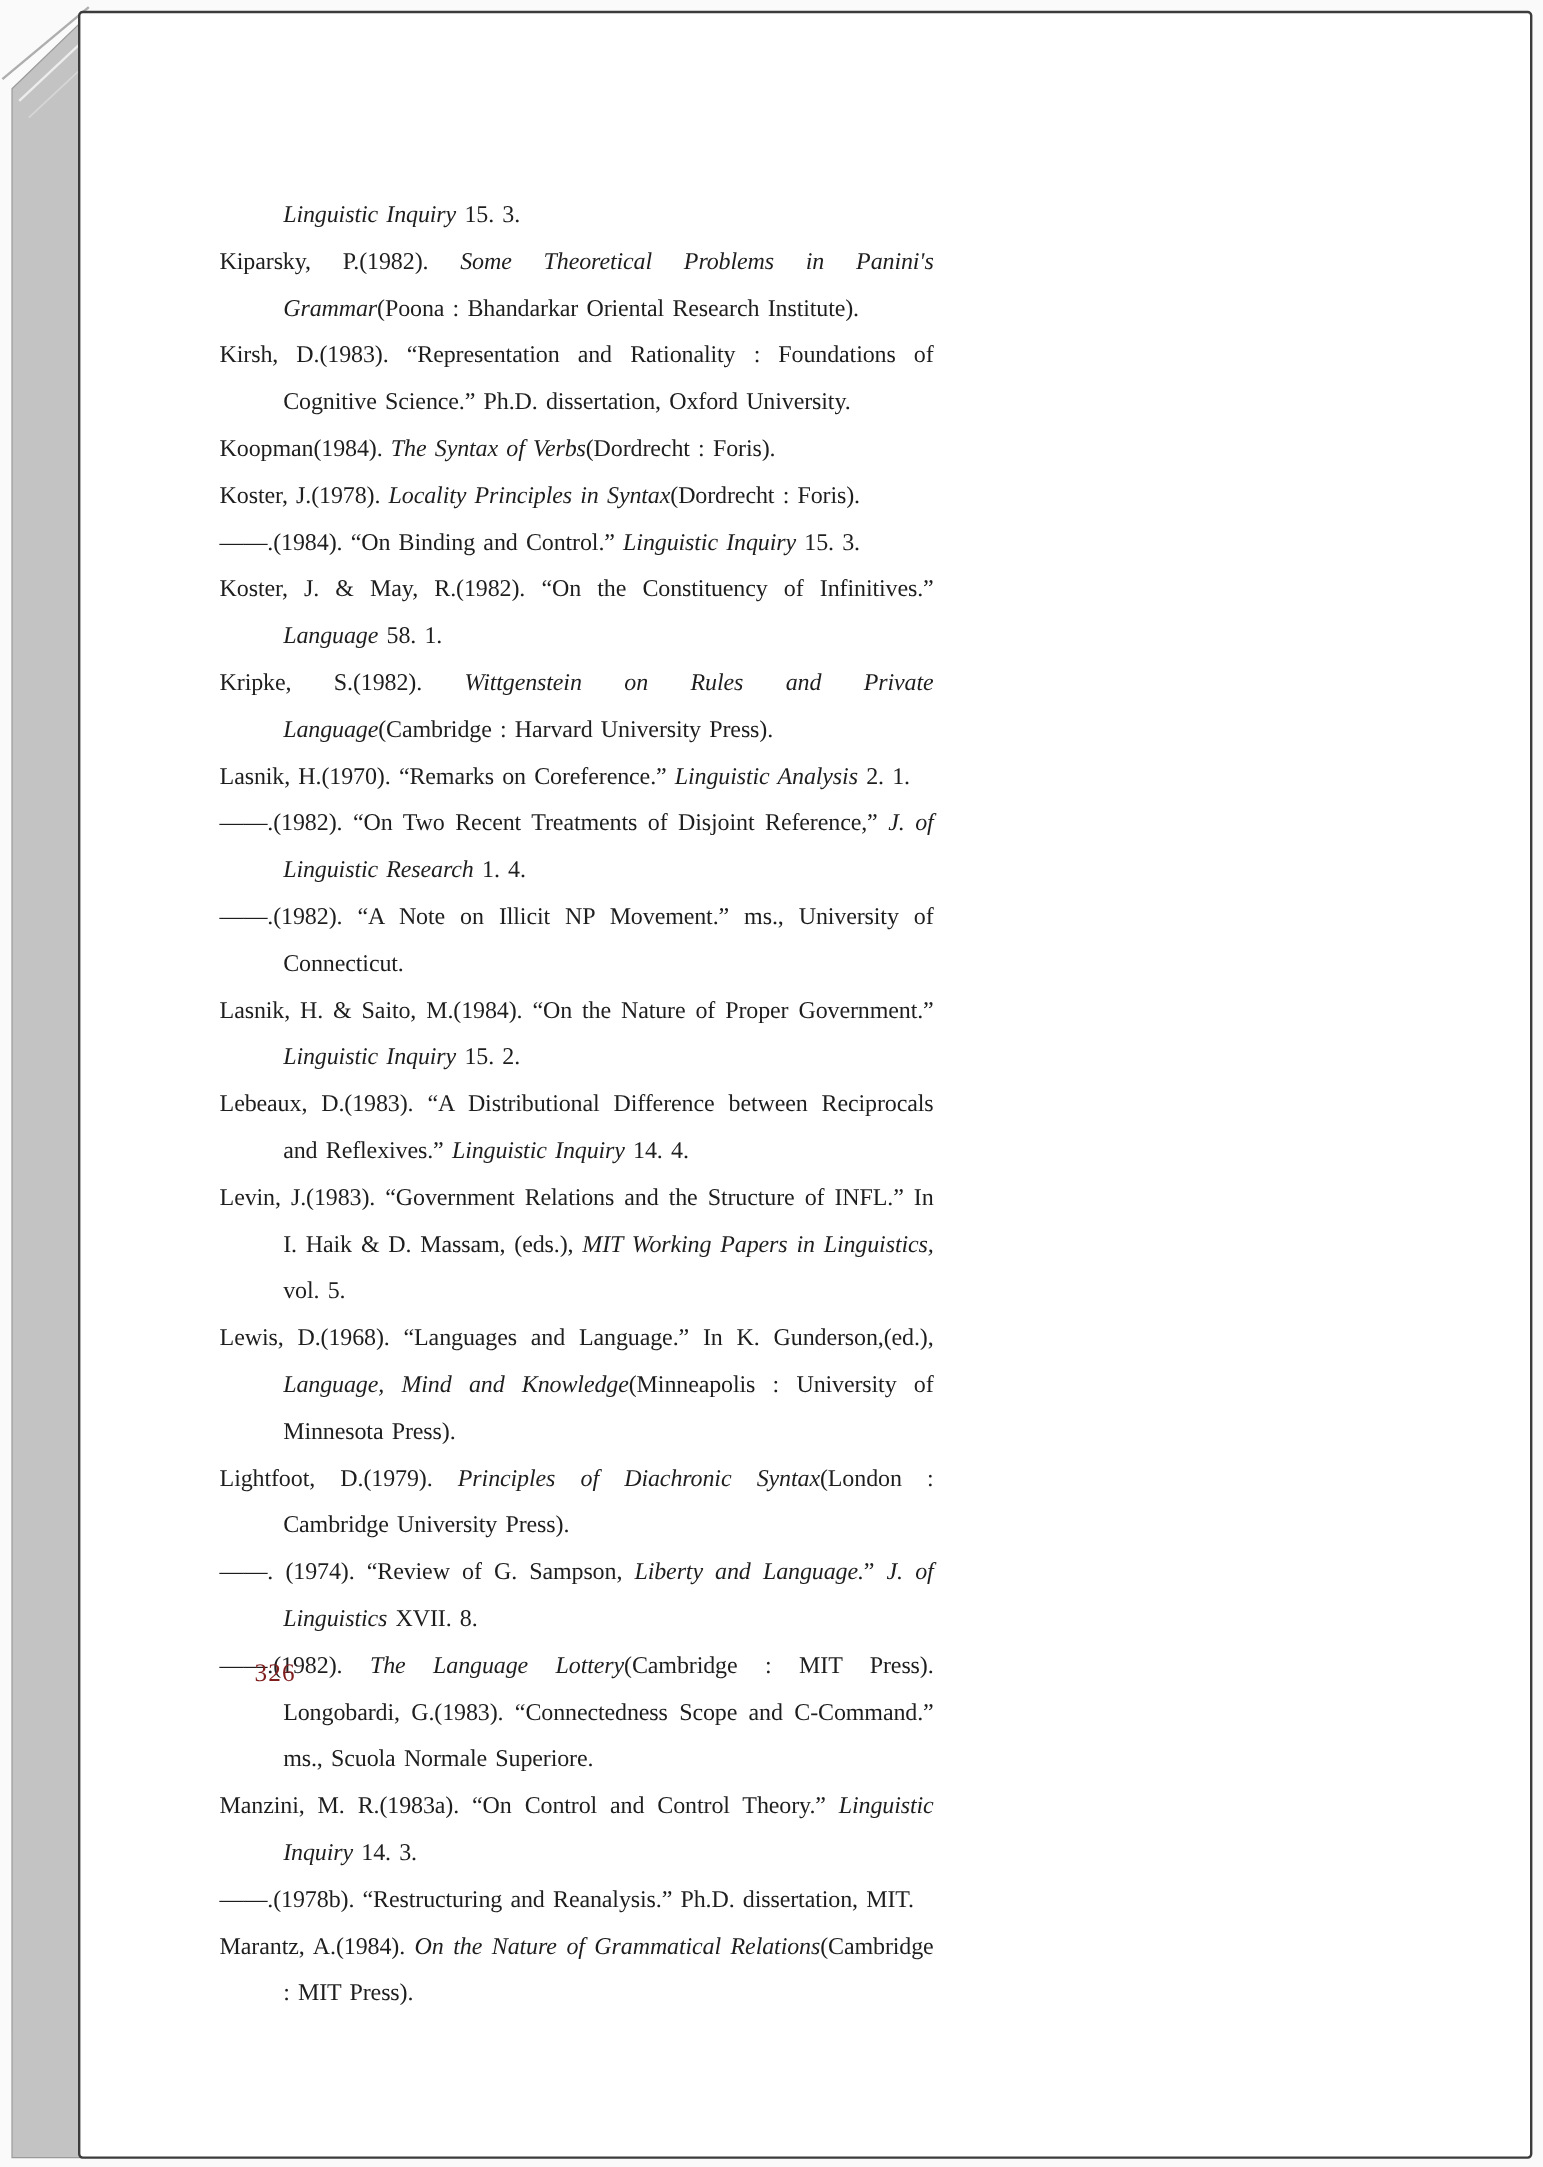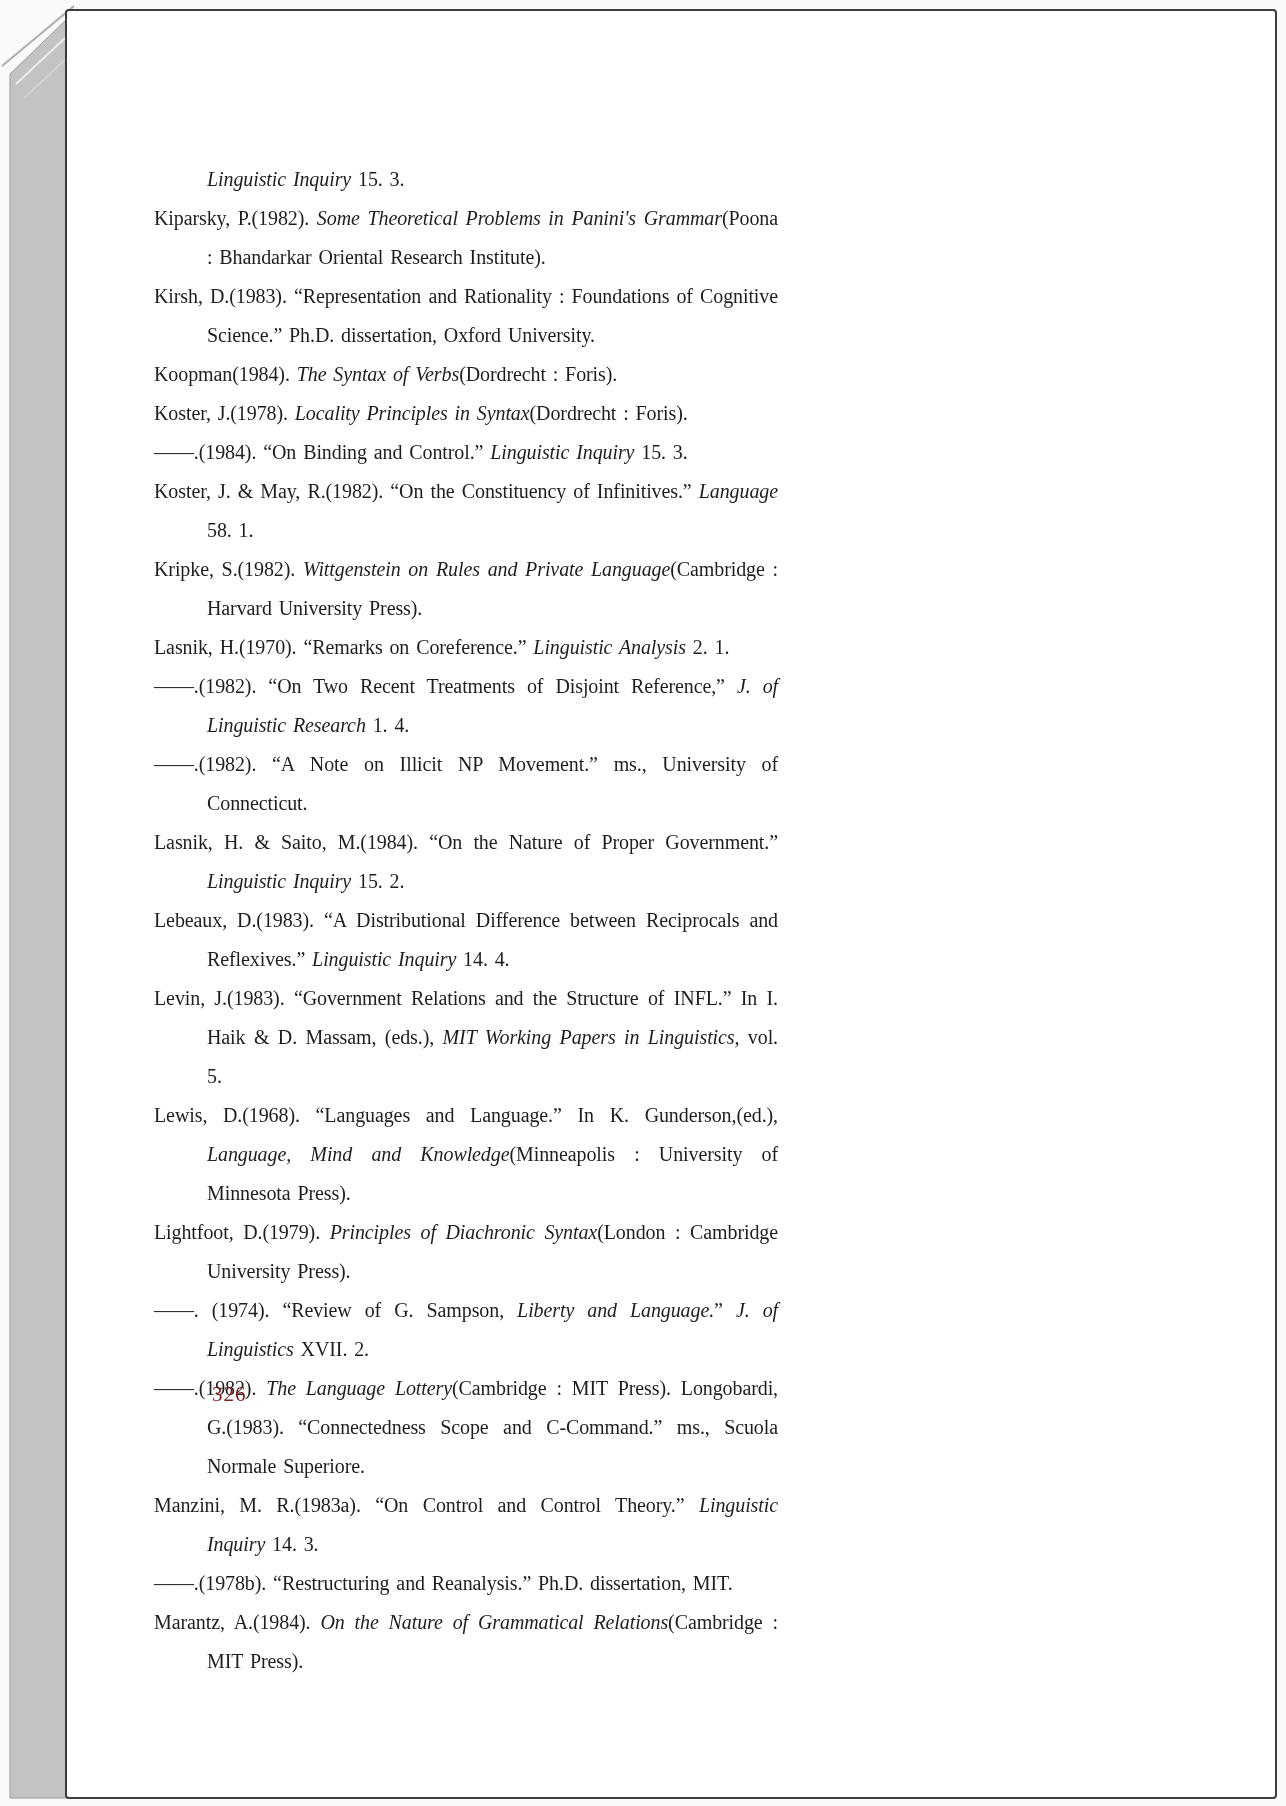--- a/index.html
+++ b/index.html
@@ -16,21 +16,21 @@
   .book-frame {
     position: absolute;
     left: 0; top: 0;
     width: 1286px; height: 1806px;
     display: block;
   }
   .page-content {
     position: absolute;
     left: 66px; top: 10px;
     width: 970px; height: 1788px;
-    padding: 150px 258px 0 88px;
+    padding: 150px 258px 0 117px;
     color: #1e1e1e;
   }
   .ref-list { width: 100%; }
   .entry {
     font-size: 20px;
     line-height: 39px;
     text-align: justify;
     color: #1e1e1e;
     padding-left: 53px;
     text-indent: -53px;
@@ -74,21 +74,21 @@
         <p class="entry"><span>Koster, J. &amp; May, R.(1982). “On the Constituency of Infinitives.” </span><i>Language</i><span> 58. 1.</span></p>
         <p class="entry"><span>Kripke, S.(1982). </span><i>Wittgenstein on Rules and Private Language</i><span>(Cambridge : Harvard University Press).</span></p>
         <p class="entry"><span>Lasnik, H.(1970). “Remarks on Coreference.” </span><i>Linguistic Analysis</i><span> 2. 1.</span></p>
         <p class="entry"><span>——.(1982). “On Two Recent Treatments of Disjoint Reference,” </span><i>J. of Linguistic Research</i><span> 1. 4.</span></p>
         <p class="entry"><span>——.(1982). “A Note on Illicit NP Movement.” ms., University of Connecticut.</span></p>
         <p class="entry"><span>Lasnik, H. &amp; Saito, M.(1984). “On the Nature of Proper Government.” </span><i>Linguistic Inquiry</i><span> 15. 2.</span></p>
         <p class="entry"><span>Lebeaux, D.(1983). “A Distributional Difference between Reciprocals and Reflexives.” </span><i>Linguistic Inquiry</i><span> 14. 4.</span></p>
         <p class="entry"><span>Levin, J.(1983). “Government Relations and the Structure of INFL.” In I. Haik &amp; D. Massam, (eds.), </span><i>MIT Working Papers in Linguistics,</i><span> vol. 5.</span></p>
         <p class="entry"><span>Lewis, D.(1968). “Languages and Language.” In K. Gunderson,(ed.), </span><i>Language, Mind and Knowledge</i><span>(Minneapolis : University of Minnesota Press).</span></p>
         <p class="entry"><span>Lightfoot, D.(1979). </span><i>Principles of Diachronic Syntax</i><span>(London : Cambridge University Press).</span></p>
-        <p class="entry"><span>——. (1974). “Review of G. Sampson, </span><i>Liberty and Language.</i><span>” </span><i>J. of Linguistics</i><span> XVII. 2.</span></p>
+        <p class="entry"><span>——. (1974). “Review of G. Sampson, </span><i>Liberty and Language.</i><span>” </span><i>J. of Linguistics</i><span> XVII. 8.</span></p>
         <p class="entry"><span>——.(1982). </span><i>The Language Lottery</i><span>(Cambridge : MIT Press). Longobardi, G.(1983). “Connectedness Scope and C-Command.” ms., Scuola Normale Superiore.</span></p>
         <p class="entry"><span>Manzini, M. R.(1983a). “On Control and Control Theory.” </span><i>Linguistic Inquiry</i><span> 14. 3.</span></p>
         <p class="entry"><span>——.(1978b). “Restructuring and Reanalysis.” Ph.D. dissertation, MIT.</span></p>
         <p class="entry"><span>Marantz, A.(1984). </span><i>On the Nature of Grammatical Relations</i><span>(Cambridge : MIT Press).</span></p>
       </div>
     <div class="page-number">326</div>
   </div>
 
 </div>
 

